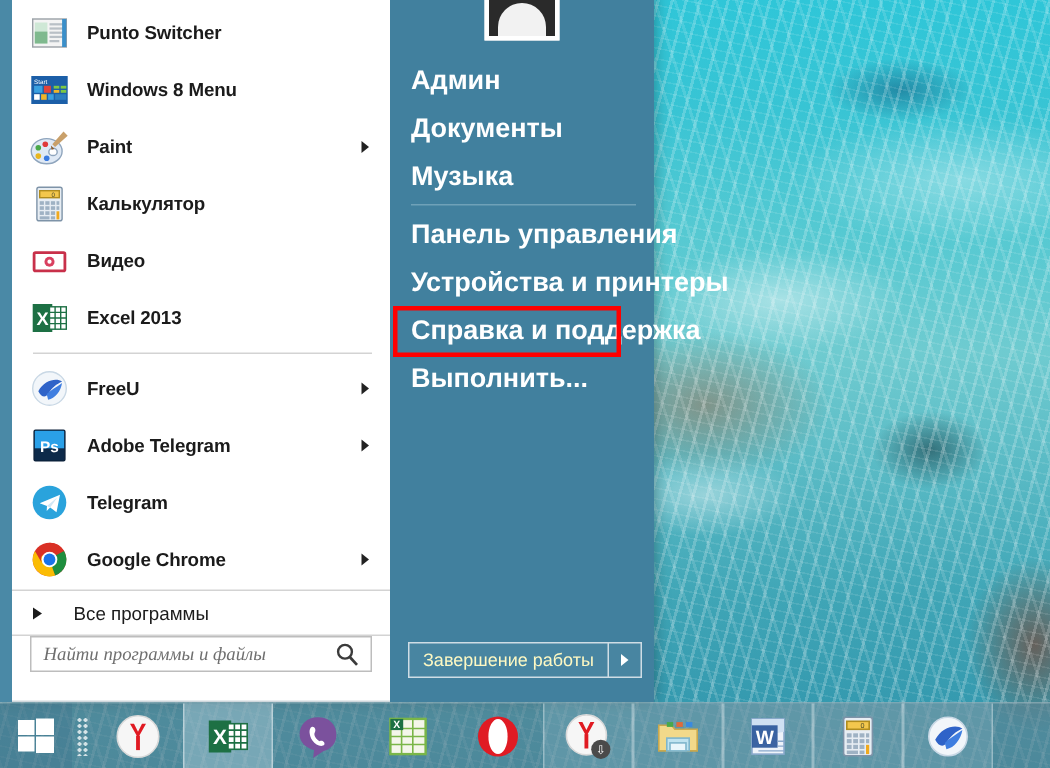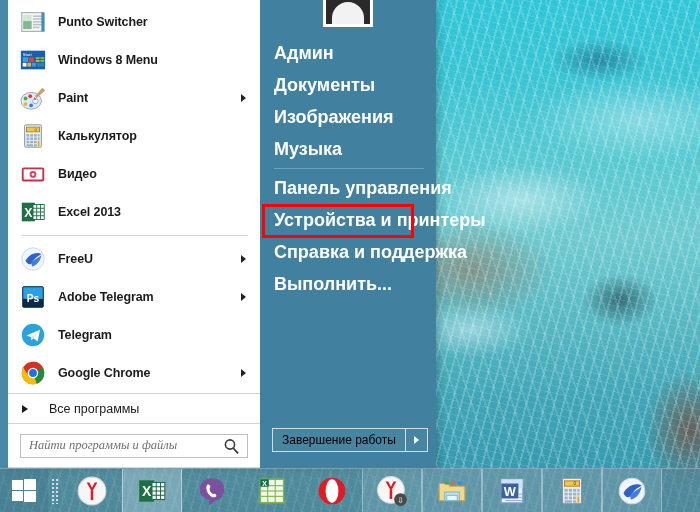--- a/index.html
+++ b/index.html
@@ -77,21 +77,21 @@
     border-top: 1px solid #d3d3d3;
   }
   #all-programs .tri {
     width:0;height:0;border-left:6px solid #1b1b1b;
     border-top:4.5px solid transparent;border-bottom:4.5px solid transparent;
   }
   #all-programs span.lbl { font-size: 12.5px; color:#1b1b1b; }
 
   #search-area {
     height: 44px; border-top: 1px solid #d3d3d3;
-    display:flex; align-items:center; padding: 0 12px;
+    display:flex; align-items:flex-start; padding: 0 12px;
   }
   #search-box {
     position: relative; width: 100%; height: 24px;
     border: 1px solid #bdbdbd; background:#fff;
     display:flex; align-items:center; padding: 0 8px;
   }
   #search-box .ph {
     font-family: "Liberation Serif", serif;
     font-style: italic; font-size: 12.5px; color:#6f6f6f;
   }
@@ -129,21 +129,21 @@
   #highlight-box {
     position: absolute; left: 2px; top: 216px; width: 152px; height: 34px;
     border: 3px solid #ff0000; pointer-events: none;
   }
 
   #shutdown-row {
     margin-top: auto; display:flex; padding: 0 0 16px 12px; align-items:center;
   }
   #shutdown-button {
     height: 24px; display:flex; align-items:center; padding: 0 9px;
-    border: 1px solid #cfdde5; color:#000000; font-size: 12px;
+    border: 1px solid #cfdde5; color:#fef9c3; font-size: 12px;
     background: rgba(255,255,255,.04);
   }
   #shutdown-arrow-button {
     height: 24px; width: 22px; border:1px solid #cfdde5; border-left:none;
     display:flex; align-items:center; justify-content:center;
     background: rgba(255,255,255,.04);
   }
   #shutdown-arrow-button .tri {
     width:0;height:0;border-left:5px solid #fff;
     border-top:4px solid transparent;border-bottom:4px solid transparent;
@@ -384,23 +384,20 @@
       </div>
 
       <div id="right-items">
           <div class="right-item">
             <span>Админ</span>
           </div>
           <div class="right-item">
             <span>Документы</span>
           </div>
           <div class="right-item">
-            <span>Изображения</span>
-          </div>
-          <div class="right-item">
             <span>Музыка</span>
           </div>
           <div class="hr-right"></div>
           <div class="right-item">
             <span>Панель управления</span>
           </div>
           <div class="right-item">
             <span>Устройства и принтеры</span>
           </div>
           <div class="right-item">

